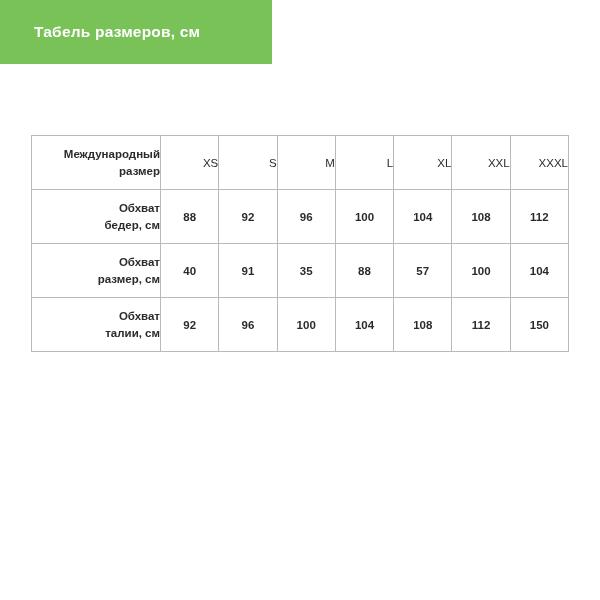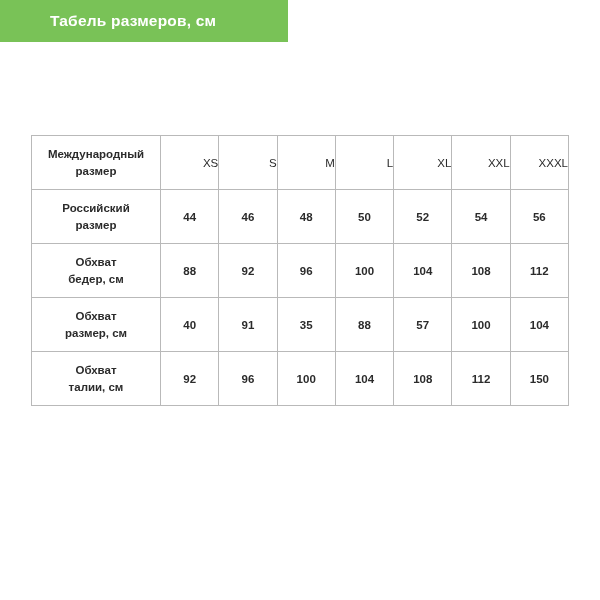--- a/index.html
+++ b/index.html
@@ -17,25 +17,24 @@
   .page {
     position: relative;
     width: 600px;
     height: 600px;
   }
   .title-banner {
     position: absolute;
     left: 0;
     top: 0;
     width: 272px;
-    height: 42px;
+    height: 64px;
     background: #79c257;
     display: flex;
     align-items: center;
-    padding-left: 16px;
   }
   .title-text {
     color: #ffffff;
     font-size: 15.5px;
     font-weight: bold;
     letter-spacing: 0.2px;
     padding-left: 34px;
   }
   .table-wrap {
     position: absolute;
@@ -50,21 +49,21 @@
   }
   table.size-table td {
     border: 1px solid #b9b9b9;
     height: 53px;
     font-size: 11.5px;
     color: #2b2b2b;
     padding: 0;
   }
   td.row-label {
     width: 128px;
-    text-align: center;
+    text-align: right;
     padding-left: 13px;
     font-weight: bold;
     line-height: 1.45;
   }
   td.val {
     text-align: center;
     font-weight: bold;
     width: 58.5px;
   }
   td.head-val {
@@ -92,33 +91,20 @@
             <span class="label-line">Международный</span>
             <span class="label-line">размер</span>
           </td>
           <td class="head-val">XS</td>
           <td class="head-val">S</td>
           <td class="head-val">M</td>
           <td class="head-val">L</td>
           <td class="head-val">XL</td>
           <td class="head-val">XXL</td>
           <td class="head-val">XXXL</td>
-        </tr>
-        <tr>
-          <td class="row-label">
-            <span class="label-line">Российский</span>
-            <span class="label-line">размер</span>
-          </td>
-          <td class="val">44</td>
-          <td class="val">46</td>
-          <td class="val">48</td>
-          <td class="val">50</td>
-          <td class="val">52</td>
-          <td class="val">54</td>
-          <td class="val">56</td>
         </tr>
         <tr>
           <td class="row-label">
             <span class="label-line">Обхват</span>
             <span class="label-line">бедер, см</span>
           </td>
           <td class="val">88</td>
           <td class="val">92</td>
           <td class="val">96</td>
           <td class="val">100</td>

